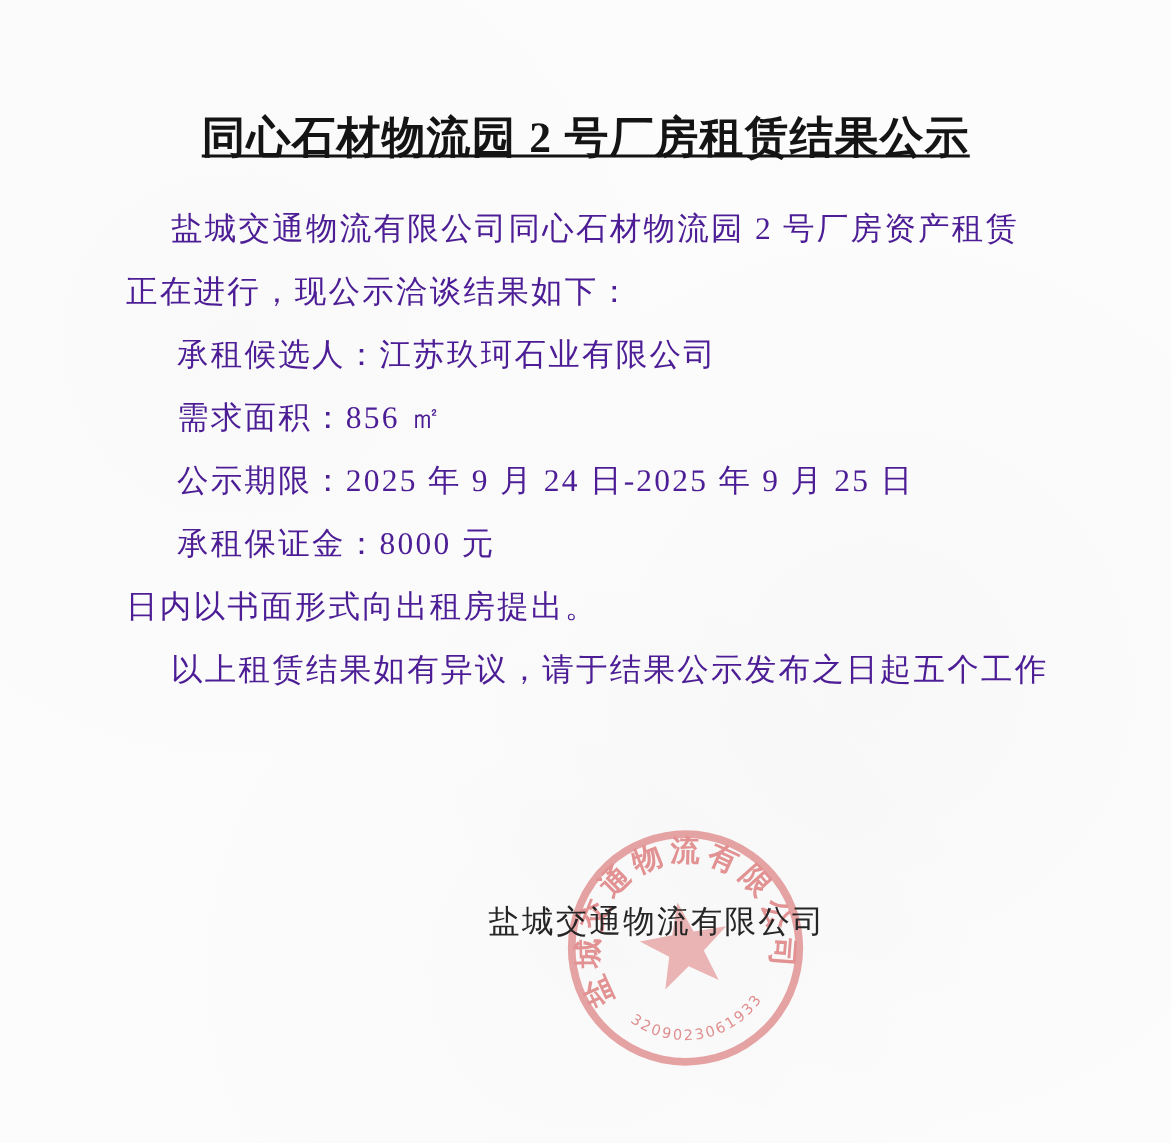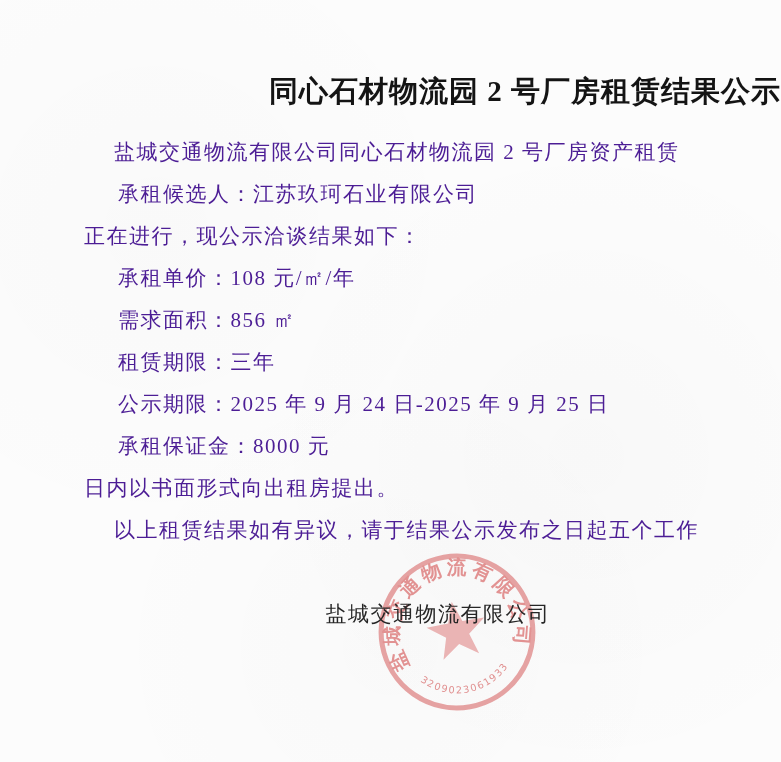--- a/index.html
+++ b/index.html
@@ -26,26 +26,27 @@
       radial-gradient(circle at 75% 60%, rgba(0,0,0,0.015), transparent 45%),
       radial-gradient(circle at 50% 85%, rgba(0,0,0,0.01), transparent 40%);
     pointer-events: none;
   }
   .doc-title {
     position: absolute;
     top: 72px;
     left: 0;
     right: 0;
     margin: 0;
-    text-align: right;
+    text-align: center;
     font-size: 29px;
     font-weight: 700;
     letter-spacing: 1px;
     color: #141414;
     white-space: nowrap;
+    text-decoration: underline;
   }
   .body-text {
     position: absolute;
     top: 131px;
     left: 84px;
     right: 72px;
     font-size: 21px;
     letter-spacing: 1.5px;
     color: #4c1d95;
   }
@@ -96,26 +97,24 @@
 </style>
 </head>
 <body>
 
 <div class="page">
 
   <h1 class="doc-title">同心石材物流园 2 号厂房租赁结果公示</h1>
 
   <div class="body-text">
     <div class="line indent">盐城交通物流有限公司同心石材物流园 2 号厂房资产租赁</div>
+    <div class="line">正在进行，现公示洽谈结果如下：</div>
+
     <div class="line item">承租候选人：江苏玖珂石业有限公司</div>
-
-    <div class="line">正在进行，现公示洽谈结果如下：</div>
-    <div class="line item">承租单价：108 元/㎡/年</div>
     <div class="line item">需求面积：856 ㎡</div>
-    <div class="line item">租赁期限：三年</div>
     <div class="line item">公示期限：2025 年 9 月 24 日-2025 年 9 月 25 日</div>
     <div class="line item">承租保证金：8000 元</div>
 
     <div class="line">日内以书面形式向出租房提出。</div>
     <div class="line indent">以上租赁结果如有异议，请于结果公示发布之日起五个工作</div>
   </div>
 
   <div class="seal">
     <svg viewBox="0 0 160 160" xmlns="http://www.w3.org/2000/svg">
       <circle cx="80" cy="80" r="74" fill="none" stroke="#dd7e7e" stroke-width="5" opacity="0.8"></circle>

